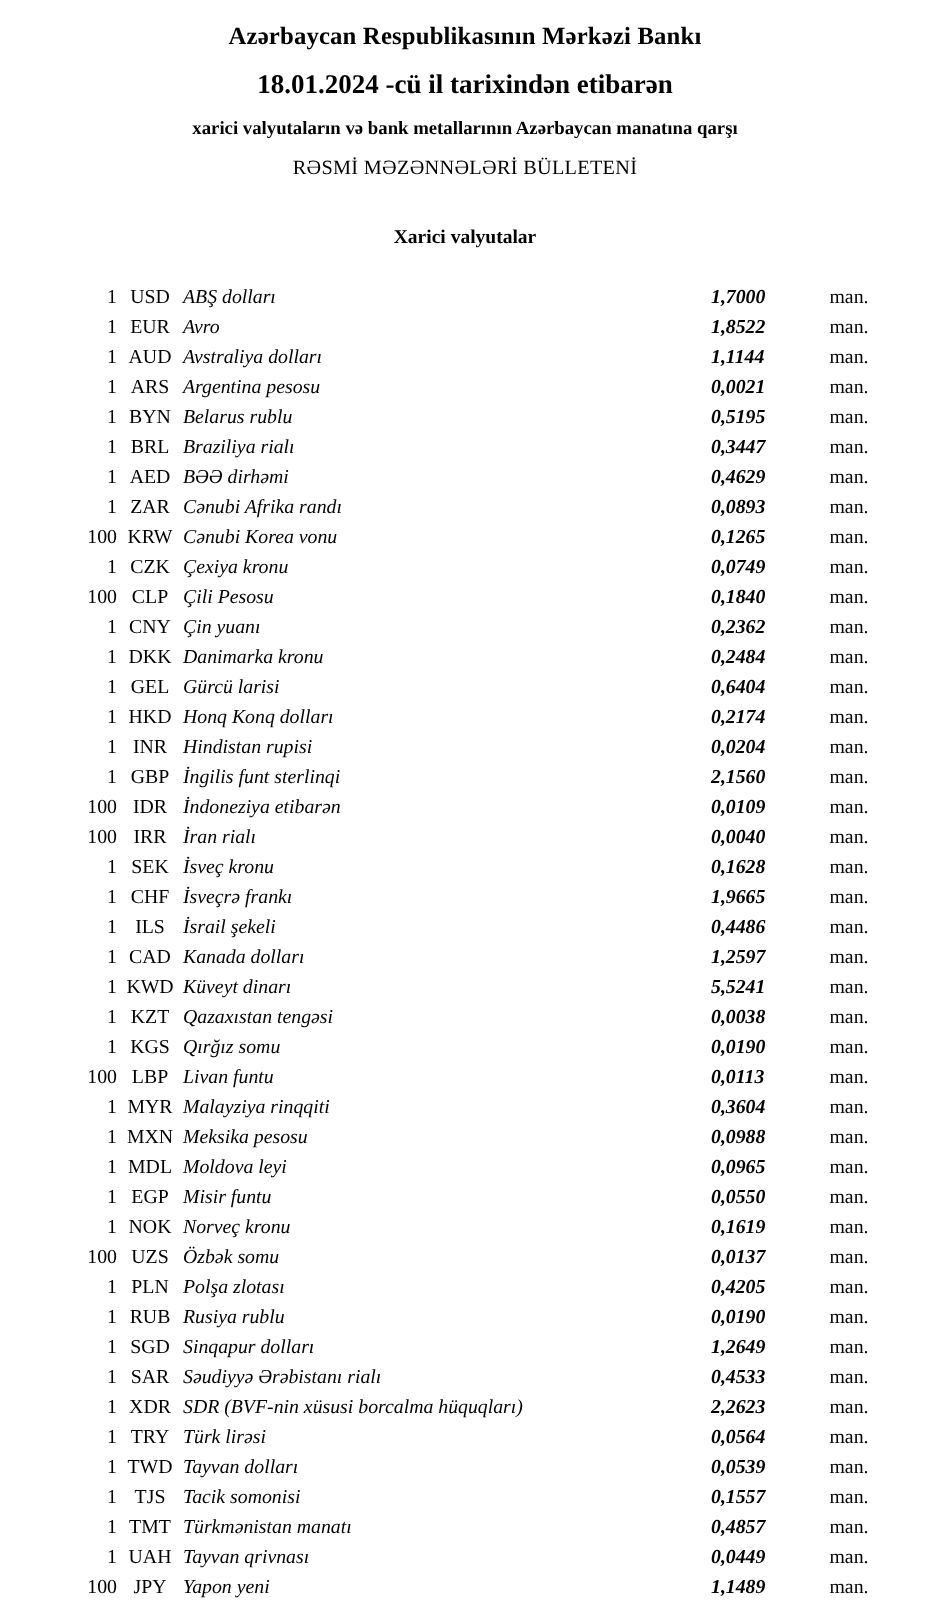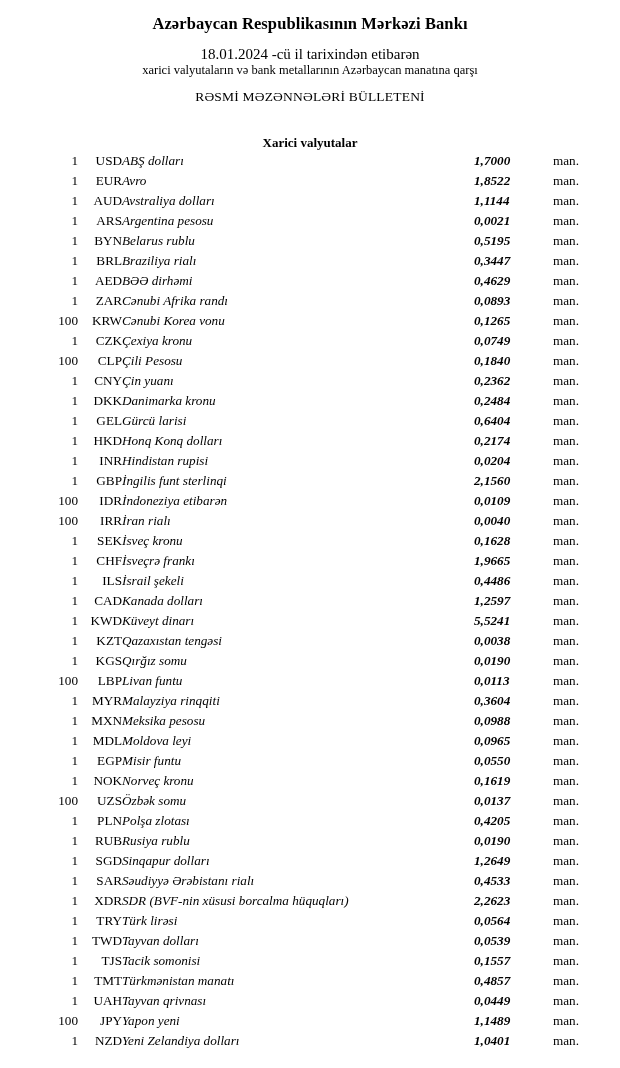--- a/index.html
+++ b/index.html
@@ -26,41 +26,41 @@
     padding: 0 28px;
   }
   .bank-title {
     font-size: 16.5px;
     font-weight: bold;
     letter-spacing: 0.1px;
     margin-top: 6px;
     margin-bottom: 0;
   }
   .date-line {
-    font-size: 15px;
-    font-weight: normal;
+    font-size: 18px;
+    font-weight: bold;
     margin-top: 12px;
   }
   .subtitle-line {
     font-size: 12.5px;
-    font-weight: normal;
-    margin-top: 0;
+    font-weight: bold;
+    margin-top: 11px;
   }
   .bulletin-line {
     font-size: 13.5px;
     font-weight: normal;
     margin-top: 11px;
     letter-spacing: 0.2px;
   }
   .section-title {
     text-align: center;
     font-size: 13px;
     font-weight: bold;
     margin-top: 30px;
-    margin-bottom: 0;
+    margin-bottom: 22px;
   }
   table.rates {
     border-collapse: collapse;
     margin: 0 auto;
     width: 556px;
     table-layout: fixed;
   }
   table.rates td {
     padding: 0;
     font-size: 13.2px;
@@ -68,21 +68,21 @@
     vertical-align: baseline;
     white-space: nowrap;
   }
   td.amount {
     width: 46px;
     text-align: right;
     padding-right: 9px;
   }
   td.code {
     width: 44px;
-    text-align: right;
+    text-align: center;
     padding-left: 0;
   }
   td.name {
     text-align: left;
     padding-left: 10px;
     font-style: italic;
   }
   td.rate {
     width: 70px;
     text-align: left;

